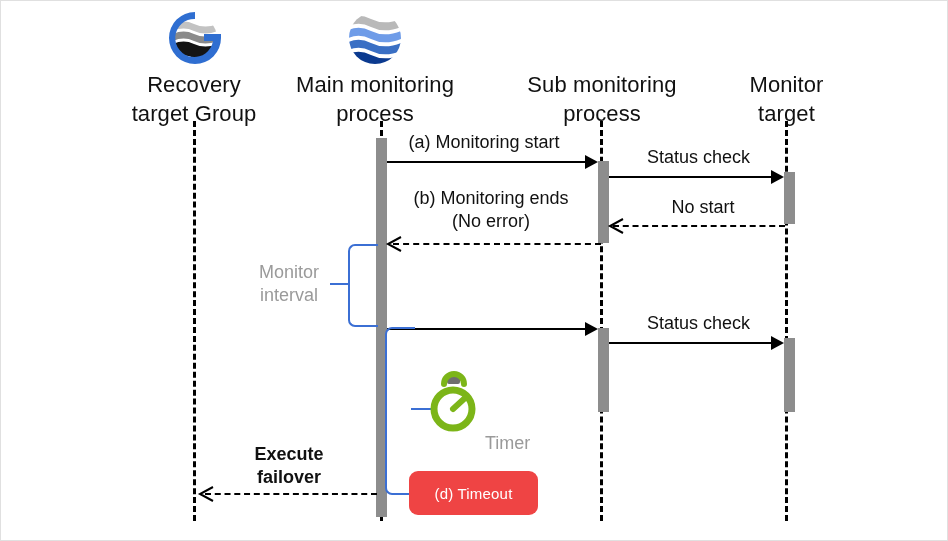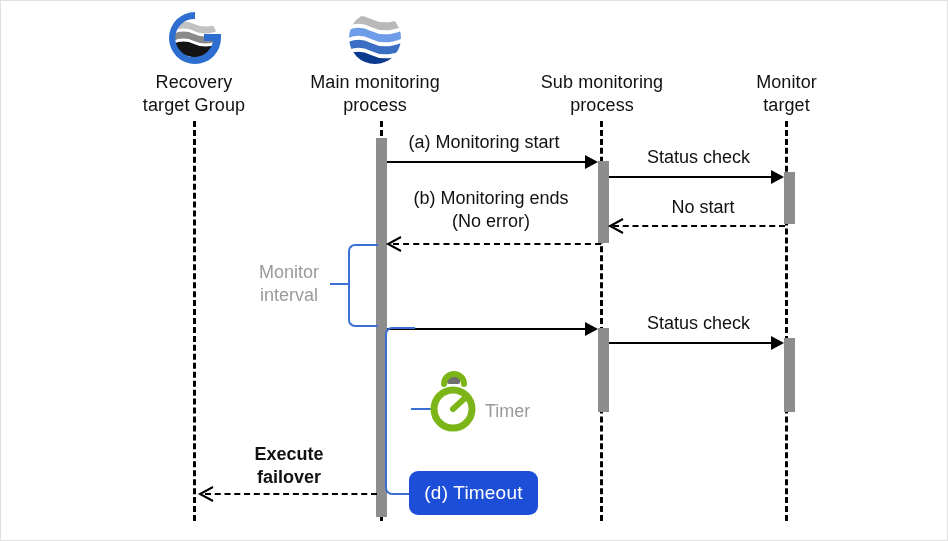--- a/index.html
+++ b/index.html
@@ -16,21 +16,21 @@
     box-sizing: border-box;
     font-family: "Liberation Sans", sans-serif;
     overflow: hidden;
   }
   .abs { position: absolute; }
 
   
   .actor-label {
     position: absolute;
     text-align: center;
-    font-size: 18px;
+    font-size: 22px;
     color: #111111;
     line-height: 1.30;
     white-space: pre-line;
     letter-spacing: 0.1px;
   }
 
   
   .lifeline {
     position: absolute;
     width: 0;
@@ -85,34 +85,35 @@
     font-size: 18px;
     color: #9a9a9a;
     text-align: center;
     white-space: pre-line;
     line-height: 1.30;
   }
 
   
   .chip {
     position: absolute;
-    background: #1d4ed8;
+    background: #ef4444;
     color: #ffffff;
-    font-size: 19px;
+    font-size: 15px;
     border-radius: 9px;
     display: flex;
     align-items: center;
     justify-content: center;
     letter-spacing: 0.2px;
   }
 
   .timer-label {
     position: absolute;
     font-size: 18px;
     color: #9a9a9a;
+    margin-top: 32px;
   }
 </style>
 </head>
 <body>
 
 <div id="canvas">
 
   <div class="abs" style="left:163px; top:6px; width:62px; height:62px;">
     <svg width="62" height="62" viewBox="0 0 62 62">
       <defs>

